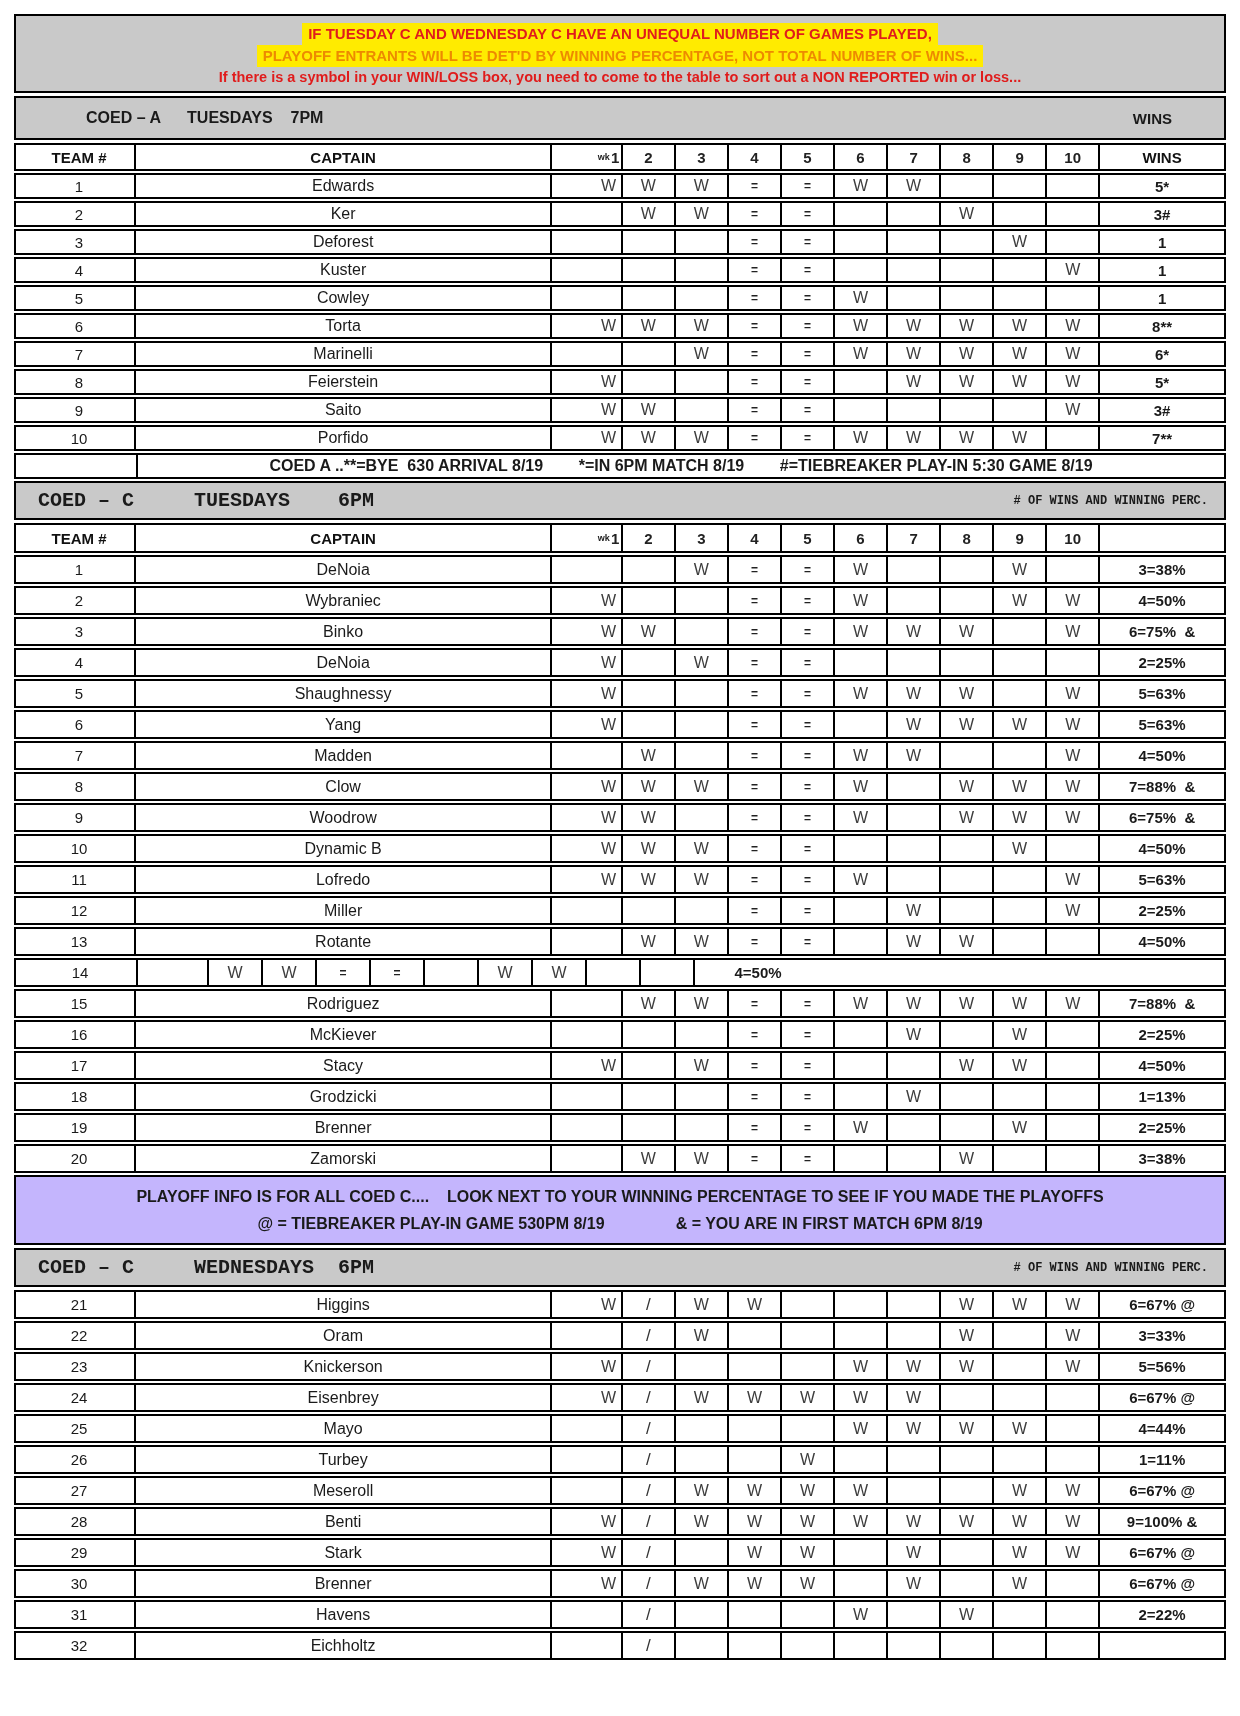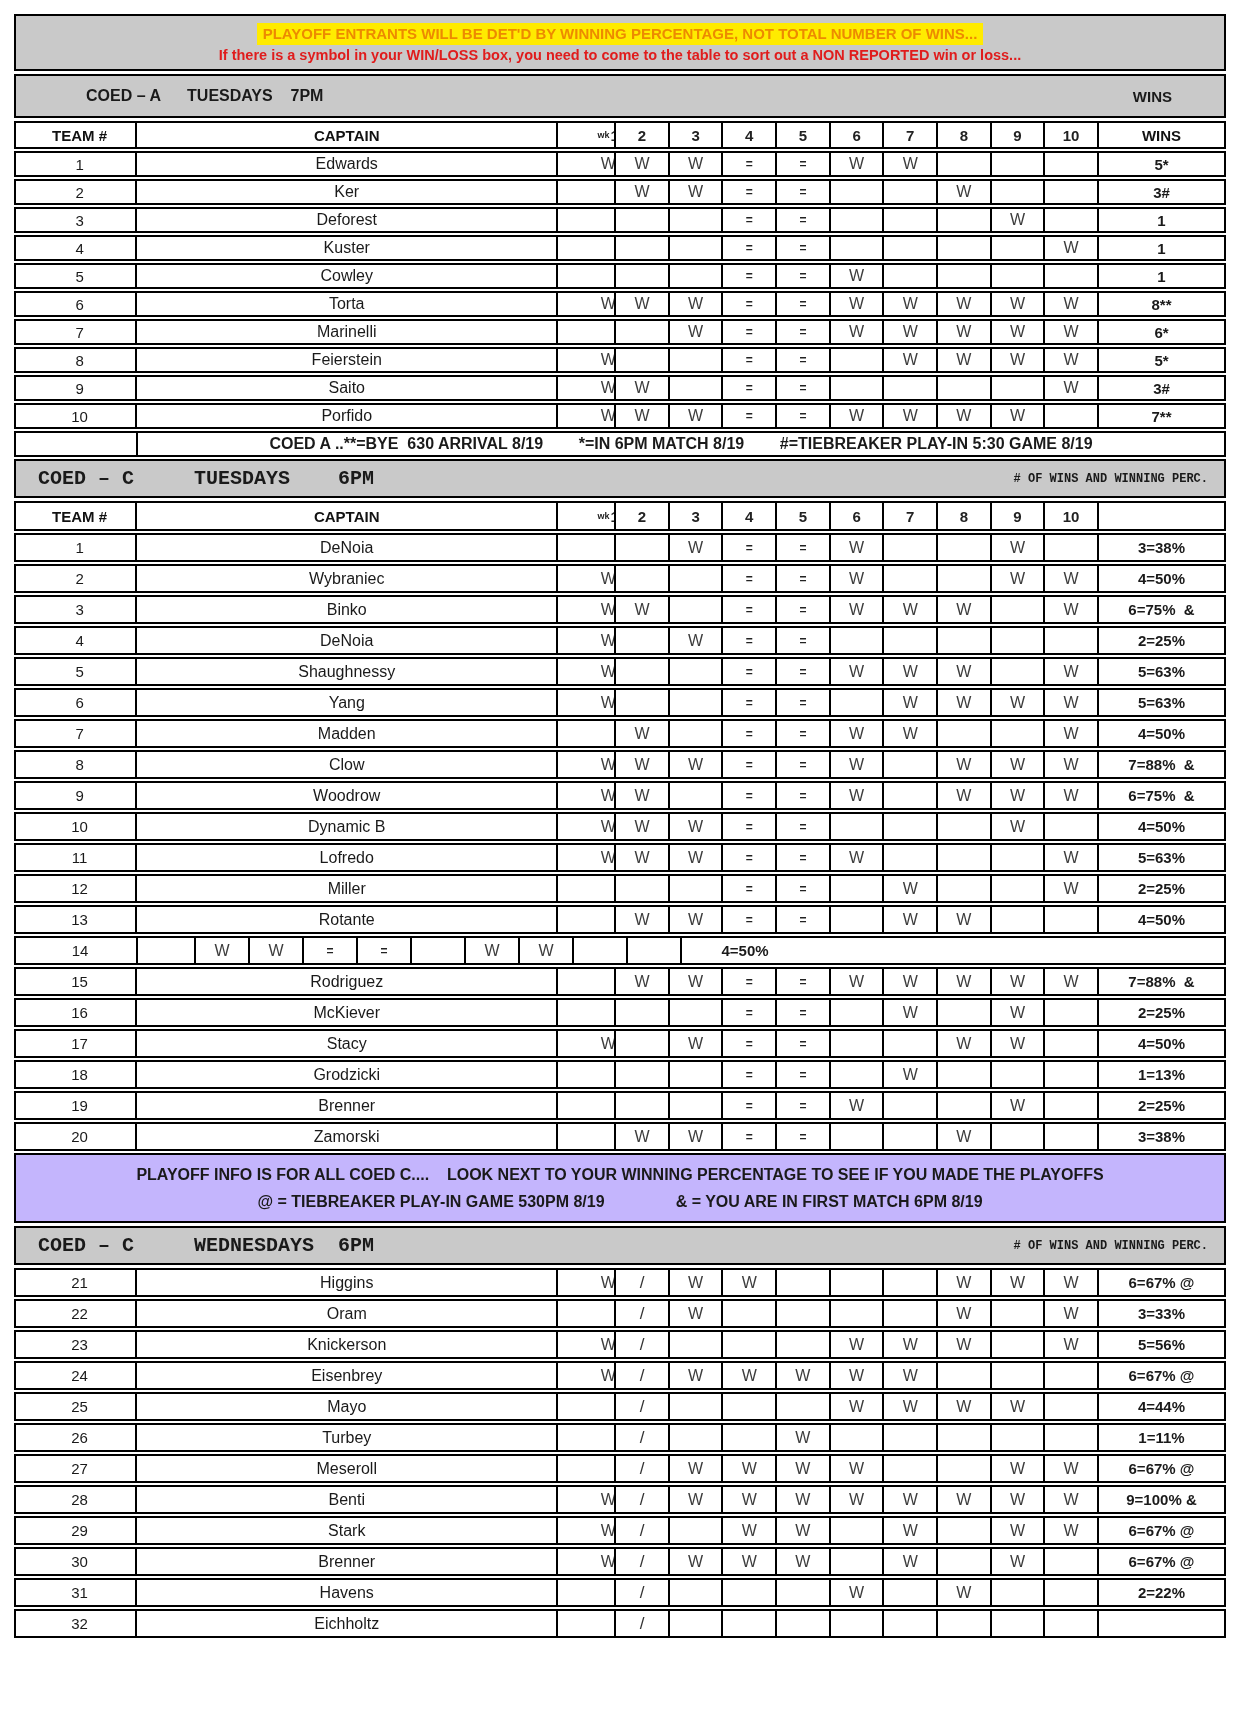--- a/index.html
+++ b/index.html
@@ -41,21 +41,21 @@
     display:flex; border:2px solid #000; background:#fff;
     margin-bottom:2px; align-items:stretch;
   }
   .cell {
     display:flex; align-items:center; justify-content:center;
     border-left:2px solid #000; overflow:hidden; white-space:pre;
   }
   .cell:first-child { border-left:none; }
   .c-team   { width:112px; font-size:15px;margin-left:8px; }
   .c-captain{ width:424px; font-size:16px; }
-  .c-wk     { width:58px;padding-left:44px;  }
+  .c-wk     { width:71px;padding-left:44px;  }
   .c-week   { width:54px;  }
   .c-wins   { width:128px; font-size:15px; font-weight:bold; }
   .c-wk, .c-week { font-size:16px; color:#3d3d3d; }
   .eq    { font-size:12px; font-weight:800; color:#222; }
   .slash { font-size:17px; color:#333; }
 
   .sec-a .trow { height:26px; }
   .sec-c .trow { height:29px; }
   .header-row .cell { font-weight:bold; color:#111; }
   .header-row .c-team, .header-row .c-captain { font-size:15px; }
@@ -77,20 +77,21 @@
     padding:6px 4px; margin-bottom:3px;
   }
   .playoff div { font-size:16px; font-weight:bold; line-height:27px; white-space:pre; }
 </style>
 </head>
 <body>
 
 <div class="page">
 
   <div class="notice">
+    <div class="notice-line"><span class="hl red-text">IF TUESDAY C AND WEDNESDAY C HAVE AN UNEQUAL NUMBER OF GAMES PLAYED,</span></div>
     <div class="notice-line"><span class="hl orange-text">PLAYOFF ENTRANTS WILL BE DET'D BY WINNING PERCENTAGE, NOT TOTAL NUMBER OF WINS...</span></div>
     <div class="notice-l3">If there is a symbol in your WIN/LOSS box, you need to come to the table to sort out a NON REPORTED win or loss...</div>
   </div>
 
   <div id="section-0" class="sec-a">
       <div class="band band-a"><span class="band-title">COED – A      TUESDAYS    7PM</span><span class="band-right">WINS</span></div>
       <div class="trow header-row">
         <div class="cell c-team">TEAM #</div>
         <div class="cell c-captain">CAPTAIN</div>
         <div class="cell c-wk"><span class="wkp">wk</span><span>1</span></div>

